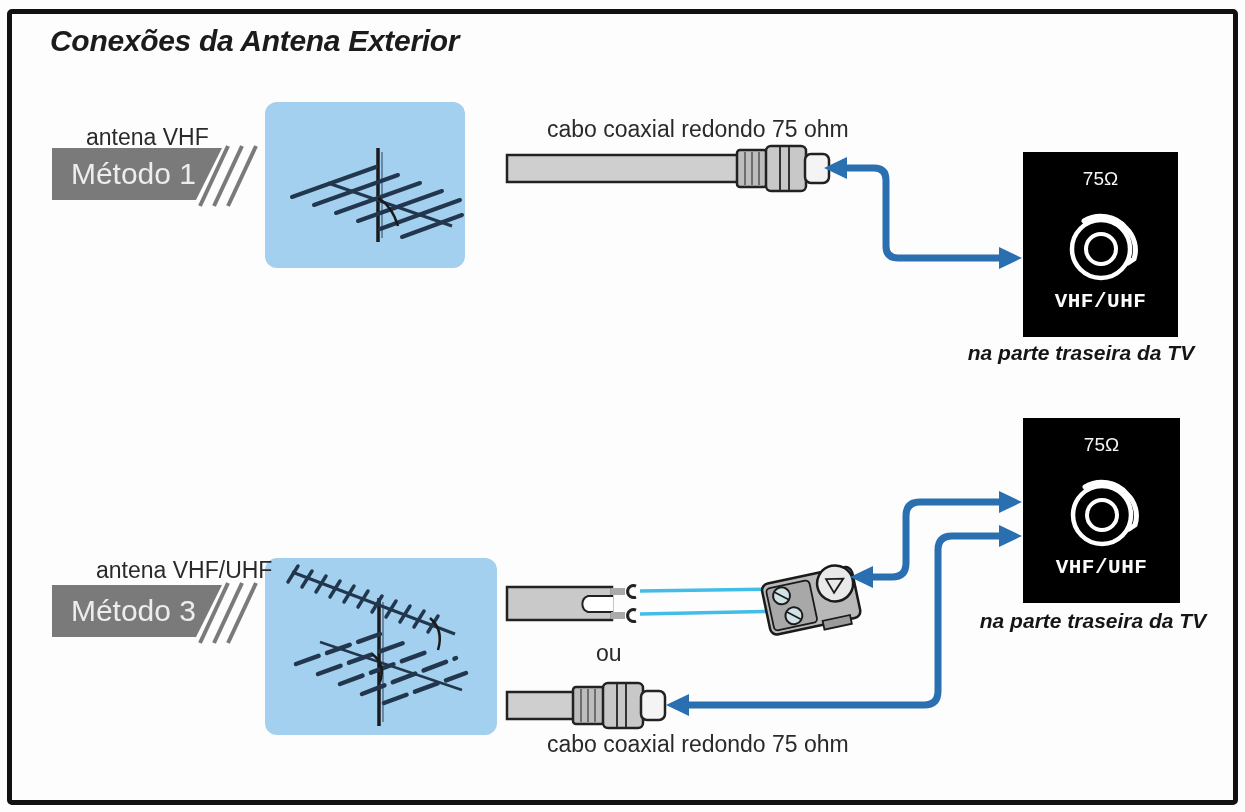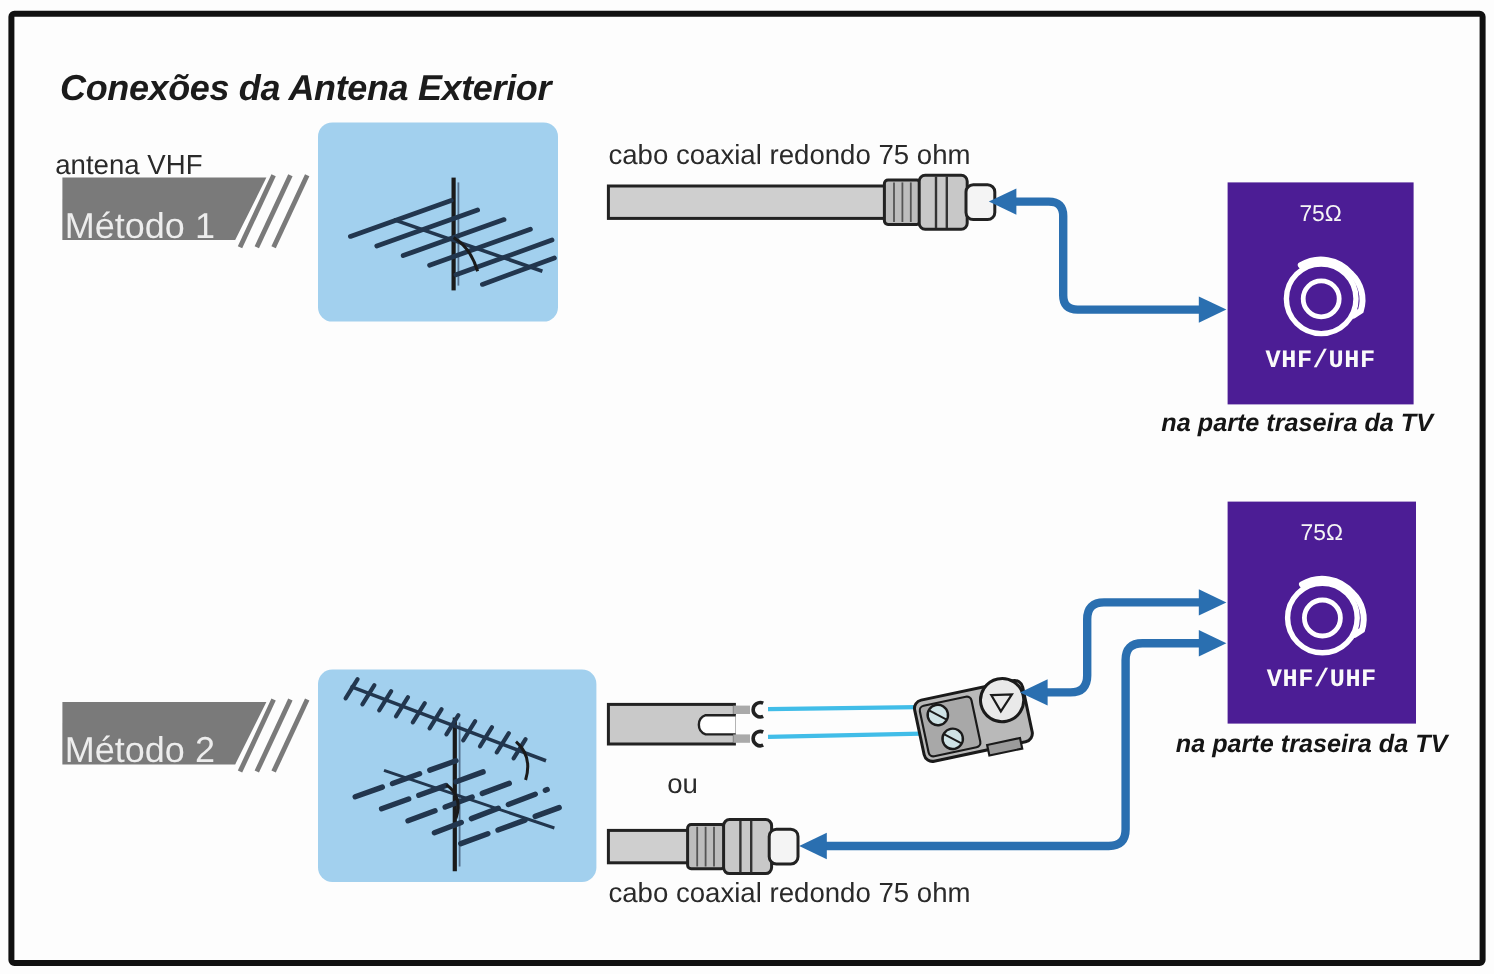--- a/index.html
+++ b/index.html
@@ -8,33 +8,32 @@
     font-family:"Liberation Sans","DejaVu Sans",sans-serif;color:#1d1d1d;
   }
   .frame{
     position:absolute;left:7px;top:9px;width:1221px;height:786px;
     border:5px solid #111;border-radius:5px;
   }
   .gfx{position:absolute;left:0;top:0;width:1245px;height:812px;}
   .abs{position:absolute;}
   .title{
     left:50px;top:24px;font-size:30px;font-weight:bold;font-style:italic;
-    letter-spacing:-0.3px;color:#1b1b1b;margin-top:33px;
-  }
-  .lbl{font-size:23px;color:#2a2a2a;white-space:nowrap;}
+    letter-spacing:-0.3px;color:#1b1b1b;
+  }
+  .lbl{font-size:23px;color:#2a2a2a;white-space:nowrap;margin-left:40px;}
   .badge-text{
-    height:52px;line-height:52px;text-align:left;font-size:30px;color:#ededed;
+    height:52px;line-height:52px;text-align:right;font-size:30px;color:#ededed;
     white-space:nowrap;
-    margin-top:15px;
   }
   .caption{
     font-size:21px;font-weight:bold;font-style:italic;color:#151515;
     text-align:center;white-space:nowrap;
   }
-  .panel{position:absolute;background:#4c1d95;}
+  .panel{position:absolute;background:#000000;}
   .panel .imp{
     position:absolute;top:16px;left:0;width:100%;text-align:center;
     color:#f5f5f5;font-size:19px;
   }
   .panel .icon{position:absolute;left:50%;top:52px;transform:translateX(-50%);}
   .panel .term{
     position:absolute;top:138px;left:0;width:100%;text-align:center;
     color:#fafafa;font-size:21px;font-weight:bold;letter-spacing:0.5px;font-family:Liberation Mono, monospace;
   }
 </style>
@@ -183,21 +182,22 @@
     <div class="imp">75Ω</div>
     <svg class="icon" width="92" height="86" viewBox="-46 -43 92 86">
       <circle cx="0" cy="2" r="29" fill="none" stroke="#ffffff" stroke-width="4.5"></circle>
       <circle cx="0" cy="2" r="15" fill="none" stroke="#ffffff" stroke-width="4"></circle>
       <path d="M -17 -26 A 33 33 0 0 1 25 -19 A 30 30 0 0 1 33 12 L 27 16" fill="none" stroke="#ffffff" stroke-width="5" stroke-linecap="round"></path>
     </svg>
     <div class="term">VHF/UHF</div>
   </div>
   <div class="abs caption" style="left:945px;top:341px;width:272px;">na parte traseira da TV</div>
 
-  <div class="abs badge-text" style="left:54px;top:585px;width:142px;">Método 2</div>
+  <div class="abs lbl" style="left:56px;top:557px;">antena VHF/UHF</div>
+  <div class="abs badge-text" style="left:54px;top:585px;width:142px;">Método 3</div>
   <div class="abs lbl" style="left:556px;top:640px;">ou</div>
   <div class="abs lbl" style="left:507px;top:731px;">cabo coaxial redondo 75 ohm</div>
 
   <div class="panel" style="left:1023px;top:418px;width:157px;height:185px;">
     <div class="imp">75Ω</div>
     <svg class="icon" width="92" height="86" viewBox="-46 -43 92 86">
       <circle cx="0" cy="2" r="29" fill="none" stroke="#ffffff" stroke-width="4.5"></circle>
       <circle cx="0" cy="2" r="15" fill="none" stroke="#ffffff" stroke-width="4"></circle>
       <path d="M -17 -26 A 33 33 0 0 1 25 -19 A 30 30 0 0 1 33 12 L 27 16" fill="none" stroke="#ffffff" stroke-width="5" stroke-linecap="round"></path>
     </svg>

